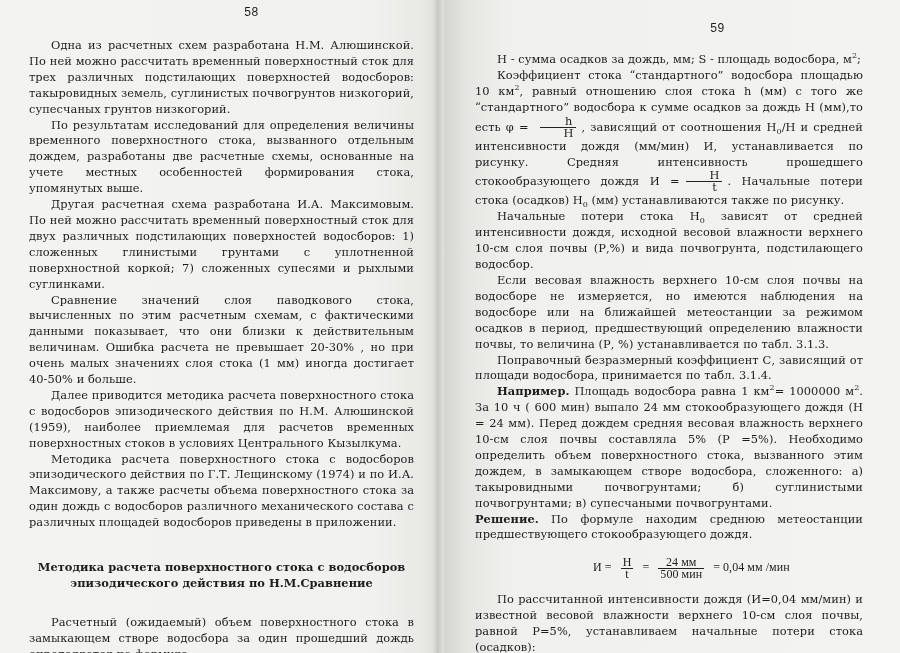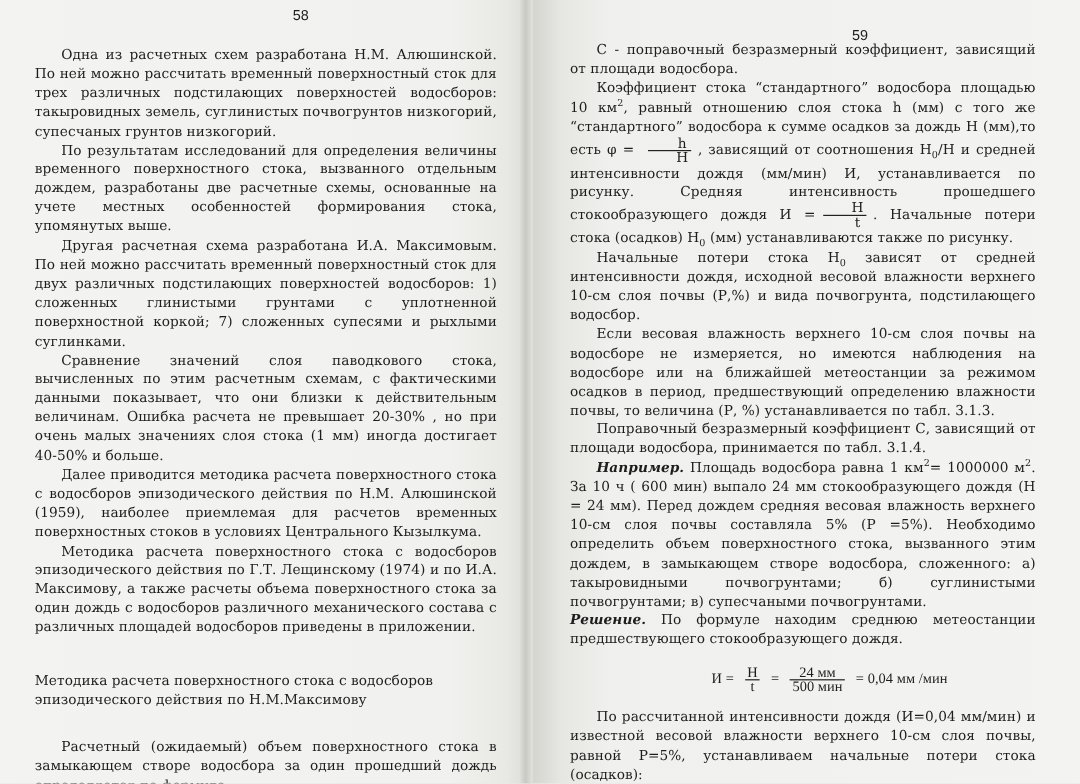--- a/index.html
+++ b/index.html
@@ -2,64 +2,64 @@
 <html><head>
 <meta charset="utf-8">
 <style>
   html, body { margin:0; padding:0; }
   body { width:900px; height:653px; overflow:hidden; background:#e9e9e6; position:relative;
          font-family:"DejaVu Serif","Liberation Serif",serif; color:#1d1d1d; }
   .page { position:absolute; top:0; height:653px; box-sizing:border-box; }
   .page-left { left:0; width:440px; background:linear-gradient(90deg,#f3f3f1 0%,#f1f1ef 85%,#e8e8e4 96%,#dcdcd7 100%); }
   .page-right { left:440px; width:460px; background:linear-gradient(90deg,#d2d2cc 0%,#e6e6e2 6%,#f0f0ee 15%,#f3f3f1 100%); }
   .gutter { position:absolute; left:432px; top:0; width:12px; height:653px; background:linear-gradient(90deg,#e4e4e0,#c9c9c3,#e2e2de); }
-  .page-num { position:absolute; top:6px; font-size:12px; font-family:Liberation Sans, sans-serif; }
+  .page-num { position:absolute; top:6px; font-size:12px; font-family:Liberation Mono, monospace; }
   .left-num { left:244px; }
   .right-num { left:710px; top:22px; }
   .text { position:absolute; font-size:11.4px; line-height:15.9px; text-align:justify; letter-spacing:0.05px; }
   .left-text { left:29px; top:38px; width:385px; }
   .right-text { left:475px; top:34px; width:388px; }
   .p { margin:0; text-indent:22px; }
   .p.noind { text-indent:0; }
-  .heading { font-weight:normal; margin:28px 0 24px 0; line-height:16px; text-indent:0; }
+  .heading { text-align:center; font-weight:bold; margin:28px 0 24px 0; line-height:16px; text-indent:0; }
   .formula-big { margin:14px 0 12px 0; text-align:left; padding-left:118px; font-family:"Liberation Serif",serif; font-size:12px; }
   .frac { display:inline-block; vertical-align:middle; text-align:center; line-height:11px; margin:0 6px; }
   .frac .num { display:block; border-bottom:1px solid #222; padding:0 2px; }
   .frac .den { display:block; padding:0 2px; }
-  .bold { font-weight:bold;font-style:italic; }
+  .bold { font-weight:bold; }
   sup, sub { font-size:8px; line-height:0; }
 </style>
 </head>
 <body>
 
 <div class="page page-left">
   <div class="page-num left-num">58</div>
   <div class="text left-text">
     <p class="p">Одна из расчетных схем разработана Н.М. Алюшинской. По ней можно рассчитать временный поверхностный сток для трех различных подстилающих поверхностей водосборов: такыровидных земель, суглинистых почвогрунтов низкогорий, супесчаных грунтов низкогорий.</p>
     <p class="p">По результатам исследований для определения величины временного поверхностного стока, вызванного отдельным дождем, разработаны две расчетные схемы, основанные на учете местных особенностей формирования стока, упомянутых выше.</p>
     <p class="p">Другая расчетная схема разработана И.А. Максимовым. По ней можно рассчитать временный поверхностный сток для двух различных подстилающих поверхностей водосборов: 1) сложенных глинистыми грунтами с уплотненной поверхностной коркой; 7) сложенных супесями и рыхлыми суглинками.</p>
     <p class="p">Сравнение значений слоя паводкового стока, вычисленных по этим расчетным схемам, с фактическими данными показывает, что они близки к действительным величинам. Ошибка расчета не превышает 20-30% , но при очень малых значениях слоя стока (1 мм) иногда достигает 40-50% и больше.</p>
     <p class="p">Далее приводится методика расчета поверхностного стока с водосборов эпизодического действия по Н.М. Алюшинской (1959), наиболее приемлемая для расчетов временных поверхностных стоков в условиях Центрального Кызылкума.</p>
     <p class="p">Методика расчета поверхностного стока с водосборов эпизодического действия по Г.Т. Лещинскому (1974) и по И.А. Максимову, а также расчеты объема поверхностного стока за один дождь с водосборов различного механического состава с различных площадей водосборов приведены в приложении.</p>
     <div class="heading">
       <div>Методика расчета поверхностного стока с водосборов</div>
-      <div>эпизодического действия по Н.М.Максимову</div>
+      <div>эпизодического действия по Н.М.Сравнение</div>
     </div>
     <p class="p">Расчетный (ожидаемый) объем поверхностного стока в замыкающем створе водосбора за один прошедший дождь определяется по формуле:</p>
 
   </div>
 </div>
 
 <div class="page page-right">
 </div>
 <div class="gutter"></div>
 
 <div class="page-num right-num">59</div>
 <div class="text right-text">
-  <p class="p">С - поправочный безразмерный коэффициент, зависящий от площади водосбора.</p>
+  <p class="p" style="margin-top:18px"><span>Н - сумма осадков за дождь, мм; S - площадь водосбора, м</span><sup>2</sup><span>;</span></p>
   <p class="p"><span>Коэффициент стока “стандартного” водосбора площадью 10 км</span><sup>2</sup><span>, равный отношению слоя стока  h (мм) с того же “стандартного” водосбора к сумме осадков за дождь Н (мм),то есть φ = </span><span class="frac"><span class="num">h</span><span class="den">H</span></span><span>, зависящий от соотношения Н</span><sub>0</sub><span>/Н и средней интенсивности дождя (мм/мин) И, устанавливается по рисунку. Средняя интенсивность прошедшего стокообразующего дождя И =</span><span class="frac"><span class="num">H</span><span class="den">t</span></span><span>. Начальные потери стока (осадков) Н</span><sub>0</sub><span> (мм) устанавливаются также по рисунку.</span></p>
   <p class="p"><span>Начальные потери стока Н</span><sub>0</sub><span> зависят от средней интенсивности дождя, исходной весовой влажности верхнего 10-см слоя почвы (Р,%) и вида почвогрунта, подстилающего водосбор.</span></p>
   <p class="p">Если весовая влажность верхнего 10-см слоя почвы на водосборе не измеряется, но имеются наблюдения на водосборе или на ближайшей метеостанции за режимом осадков в период, предшествующий определению влажности почвы, то величина (Р, %) устанавливается по табл. 3.1.3.</p>
   <p class="p">Поправочный безразмерный коэффициент С, зависящий от площади водосбора, принимается по табл. 3.1.4.</p>
   <p class="p"><span class="bold">Например.</span><span> Площадь водосбора равна 1 км</span><sup>2</sup><span>= 1000000 м</span><sup>2</sup><span>. За 10 ч ( 600 мин) выпало 24 мм стокообразующего дождя (Н = 24 мм). Перед дождем средняя весовая влажность верхнего 10-см слоя почвы составляла 5% (Р =5%). Необходимо определить объем поверхностного стока, вызванного этим дождем, в замыкающем створе водосбора, сложенного: а) такыровидными почвогрунтами; б) суглинистыми почвогрунтами; в) супесчаными почвогрунтами.</span></p>
   <p class="p noind"><span class="bold">Решение.</span><span> По формуле находим среднюю метеостанции предшествующего стокообразующего дождя.</span></p>
   <div class="formula-big">
     <span>И =</span>
     <span class="frac"><span class="num">H</span><span class="den">t</span></span>
     <span>=</span>

